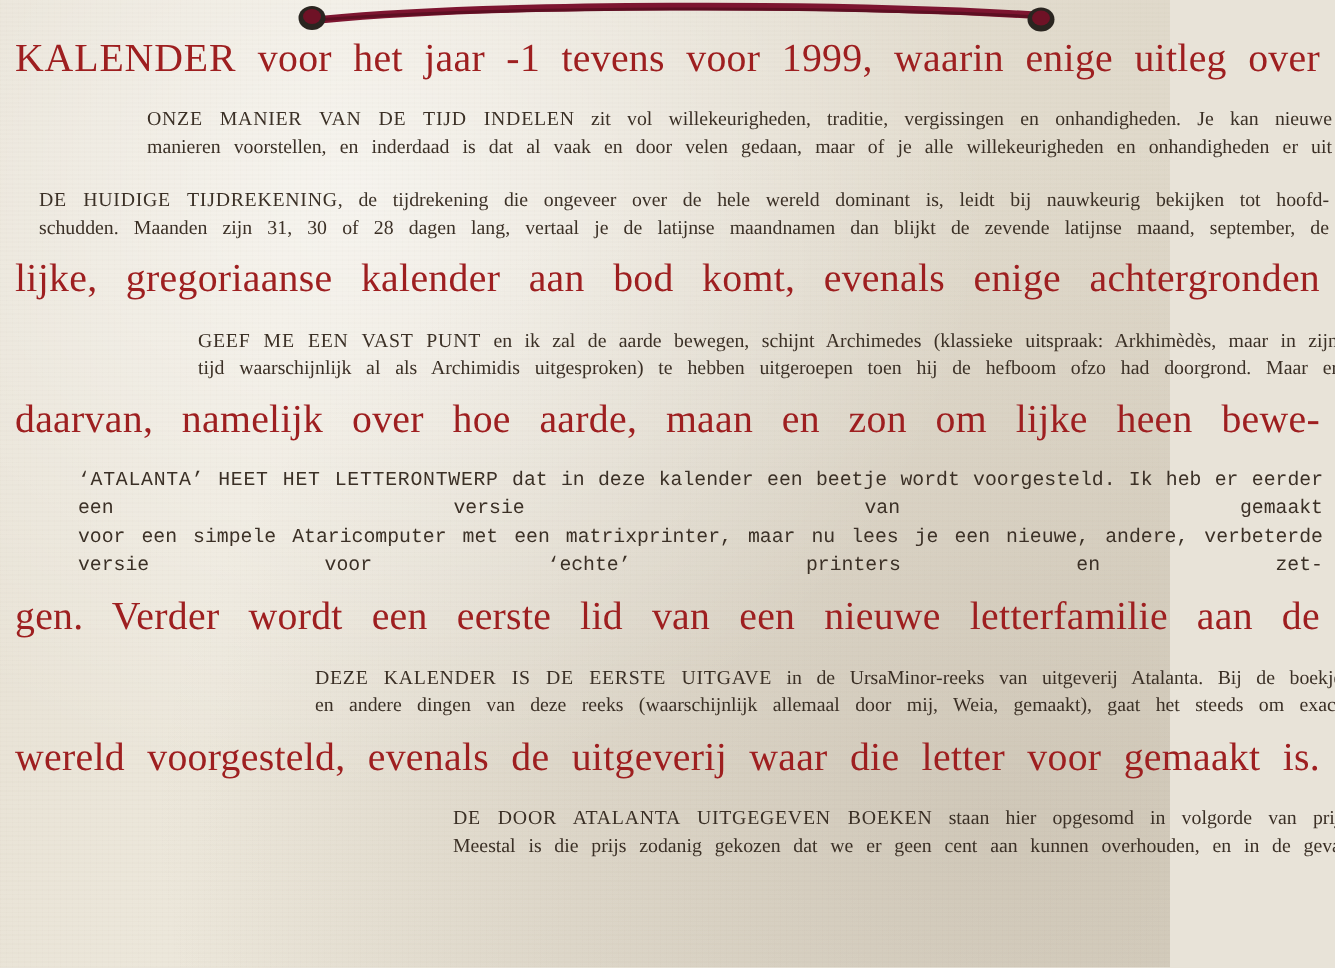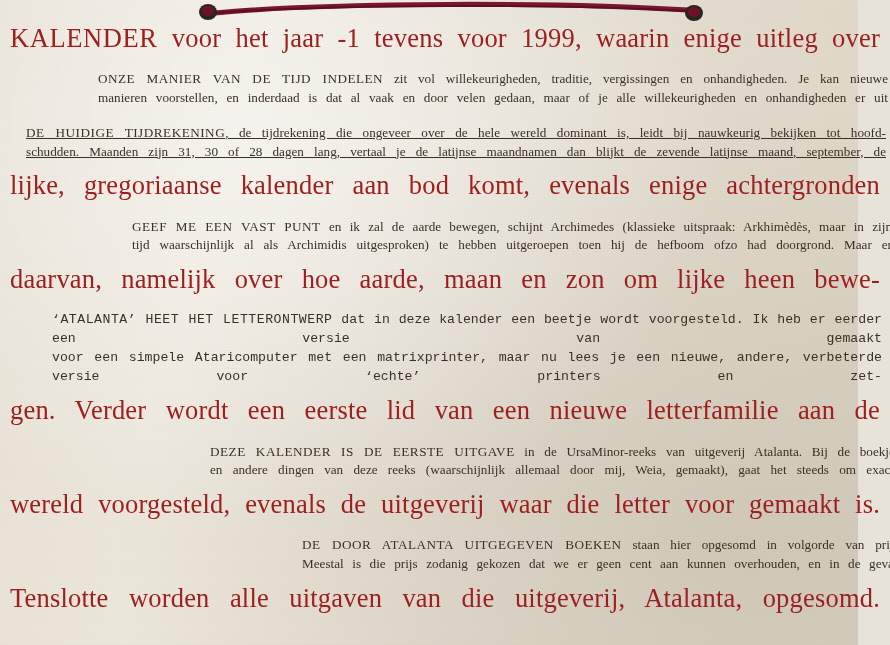--- a/index.html
+++ b/index.html
@@ -10,21 +10,21 @@
     width: 890px;
     height: 645px;
     overflow: hidden;
     background: #e8e3d8;
     font-family: "Liberation Serif", serif;
   }
 
   
   #page {
     position: relative;
-    width: 858px;
+    width: 780px;
     height: 645px;
     background:
       radial-gradient(ellipse at 30% 20%, rgba(255,255,255,0.55) 0%, rgba(255,255,255,0) 55%),
       radial-gradient(ellipse at 85% 85%, rgba(120,105,85,0.16) 0%, rgba(120,105,85,0) 60%),
       linear-gradient(100deg, #e7e1d4 0%, #ece7db 25%, #e5dfd2 55%, #ded7c8 100%);
     box-sizing: border-box;
   }
   #grain {
     position: absolute;
     inset: 0;
@@ -83,21 +83,21 @@
     margin: 7px auto 8px auto;
     box-sizing: border-box;
   }
   .body-block .lead {
     font-variant: small-caps;
     letter-spacing: 0.5px;
   }
 
   
   .inset-1 { width: 790px; margin-left: 88px; }
-  .inset-2 { width: 860px; margin-left: 16px; text-decoration: underline; }
+  .inset-2 { width: 860px; margin-left: 16px; }
   .inset-3 { width: 760px; margin-left: 122px; }
   .inset-4 { width: 830px; margin-left: 42px; font-family: Liberation Mono, monospace; }
   .inset-5 { width: 690px; margin-left: 200px; }
   .inset-6 { width: 600px; margin-left: 292px; }
 
   .line {
     display: block;
   }
   .line.just {
     text-align: justify;
@@ -161,16 +161,15 @@
       <span class="line last">en andere dingen van deze reeks (waarschijnlijk allemaal door mij, Weia, gemaakt), gaat het steeds om exacte</span>
     </div>
 
     <div class="headline"><span>wereld voorgesteld, evenals de uitgeverij waar die letter voor gemaakt is.</span></div>
 
     <div class="body-block inset-6">
       <span class="line just"><span class="lead">DE DOOR ATALANTA UITGEGEVEN BOEKEN</span><span> staan hier opgesomd in volgorde van prijs.</span></span>
       <span class="line last">Meestal is die prijs zodanig gekozen dat we er geen cent aan kunnen overhouden, en in de geval-</span>
     </div>
 
-    <div class="headline"><span>Tenslotte worden alle uitgaven van die uitgeverij, Atalanta, opgesomd.</span></div>
 
   </div>
 </div>
 
 </body></html>

